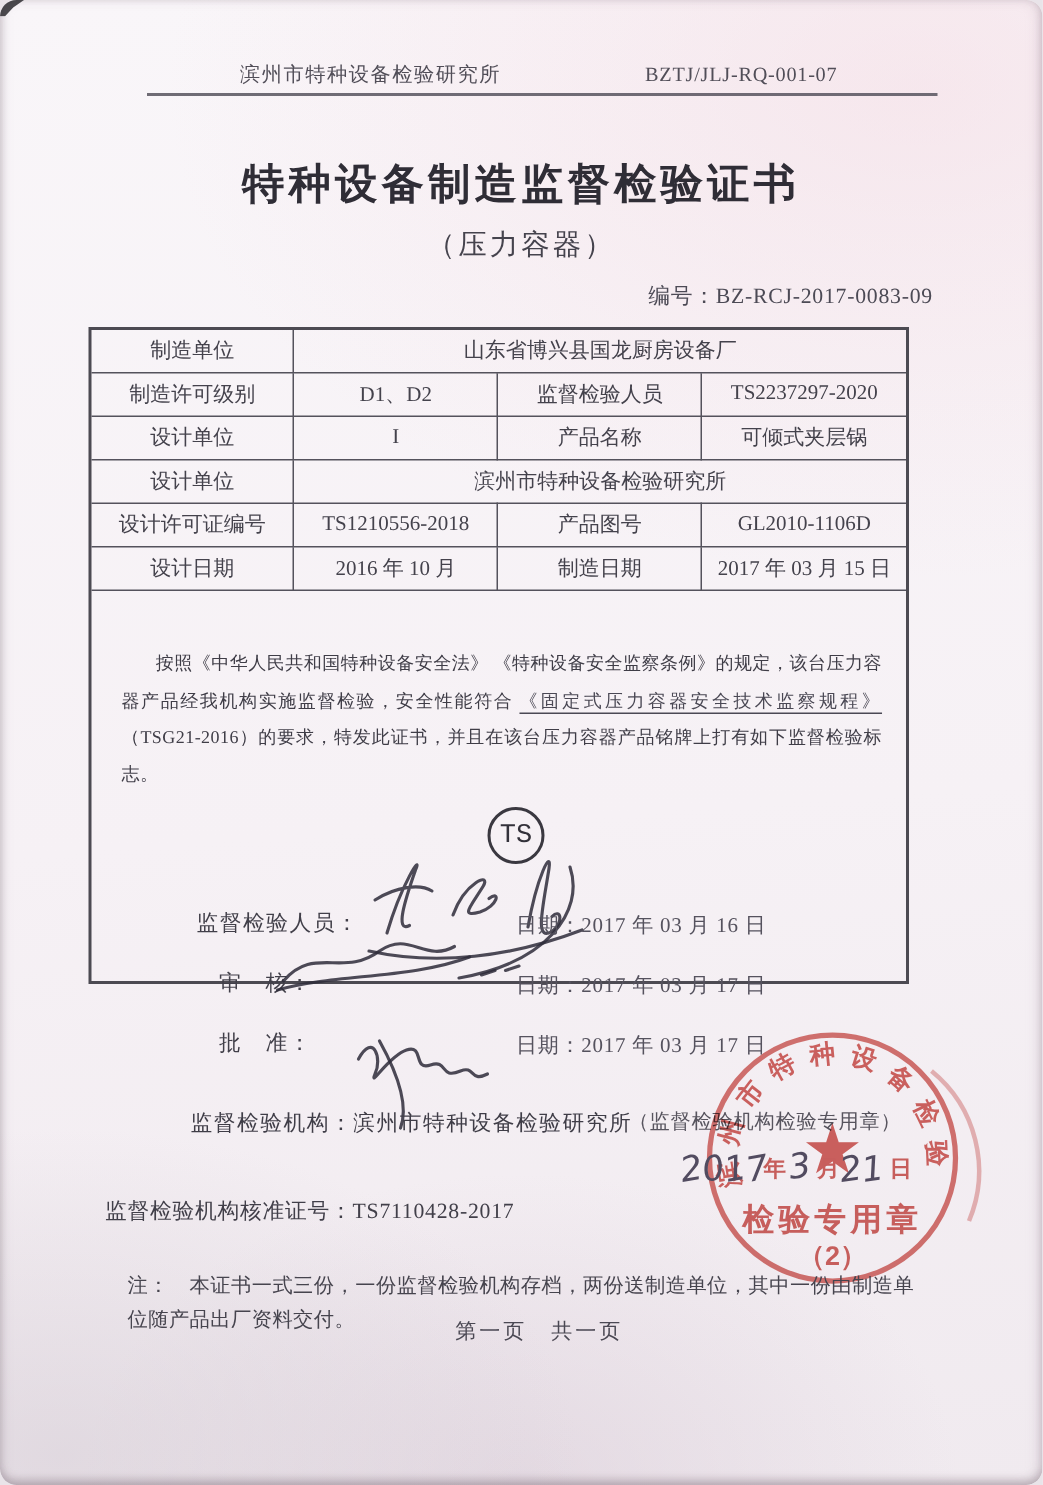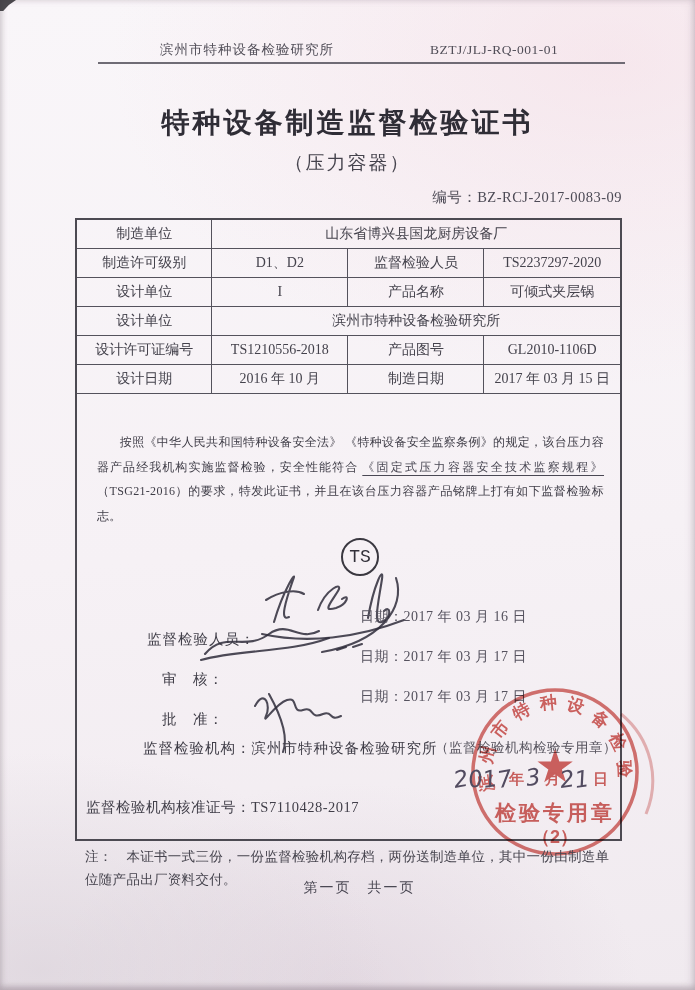--- a/index.html
+++ b/index.html
@@ -6,52 +6,53 @@
   .page{
     position:relative;width:695px;height:990px;overflow:hidden;
     font-family:"Liberation Serif","DejaVu Serif",serif;
     color:#403e48;
     background:
       radial-gradient(120% 55% at 88% 6%, rgba(242,208,218,.38), transparent 60%),
       radial-gradient(90% 40% at 6% 98%, rgba(205,195,205,.45), transparent 55%),
       radial-gradient(60% 30% at 50% 100%, rgba(214,200,212,.5), transparent 70%),
       linear-gradient(176deg,#f9f6f9 0%,#f6f1f5 55%,#f0eaef 100%);
     box-shadow: inset 0 -3px 6px rgba(105,88,100,.35), inset -4px 0 8px rgba(170,150,165,.18), inset 3px 0 6px rgba(200,190,200,.25);
+    border-radius: 11px;
   }
   .corner-mark{position:absolute;left:0;top:0;width:16px;height:11px;background:#2d2b30;
     clip-path:polygon(0 0,100% 0,55% 45%,20% 100%,0 100%);opacity:.85;}
   
   .hdr{position:absolute;top:41px;left:98px;width:527px;font-size:13.5px;color:#514e58;}
   .hdr-left{position:absolute;left:62px;top:0;letter-spacing:1px;}
   .hdr-right{position:absolute;left:332px;top:1px;font-family:"Liberation Serif",serif;letter-spacing:.5px;}
   .hdr-rule{position:absolute;top:62px;left:98px;width:527px;height:2px;background:#57545e;opacity:.85;}
   
   .title{position:absolute;top:104px;left:0;width:100%;text-align:center;
     font-family:Liberation Serif, serif;
     font-weight:bold;font-size:28px;letter-spacing:3px;color:#2f2d36;}
   .subtitle{position:absolute;top:150px;left:0;width:100%;text-align:center;font-size:19px;letter-spacing:2px;color:#45434d;}
   .certno{position:absolute;top:188px;left:0;width:622px;text-align:right;font-size:14.5px;color:#4c4a55;letter-spacing:.5px;}
   
-  .box{position:absolute;left:75px;top:218px;width:547px;height:623px;border:2px solid #4c4a52;box-sizing:border-box;}
+  .box{position:absolute;left:59px;top:218px;width:547px;height:438px;border:2px solid #4c4a52;box-sizing:border-box;}
   table.info{border-collapse:collapse;width:100%;table-layout:fixed;}
   table.info td{border:1px solid #54525c;height:28px;text-align:center;font-size:14px;color:#44424c;
     padding:0 2px;overflow:hidden;white-space:nowrap;}
   table.info tr td:first-child{border-left:none;}
   table.info tr td:last-child{border-right:none;}
   table.info tr:first-child td{border-top:none;}
   .c0{width:24%;}.c1{width:26.5%;}.c2{width:24.5%;}.c3{width:25%;}
   .faint{color:#8b8894;}
   
   .statement{position:absolute;left:20px;right:16px;top:210px;font-size:12px;line-height:2.06;
     color:#3f3d47;text-align:justify;text-indent:1.9em;letter-spacing:.3px;}
   .statement .uline{text-decoration:underline;text-underline-offset:4px;letter-spacing:1.5px;color:#4a4854;}
   .ts-circle{position:absolute;left:264px;top:318px;width:34px;height:34px;border:2px solid #3a3840;border-radius:50%;
     text-align:center;line-height:34px;font-size:18px;color:#33313a;font-family:Liberation Mono, monospace;}
   
-  .lab{position:absolute;font-size:14.5px;color:#413f49;letter-spacing:1px;white-space:nowrap;margin-top:24px;}
+  .lab{position:absolute;font-size:14.5px;color:#413f49;letter-spacing:1px;white-space:nowrap;}
   .date{position:absolute;font-size:14px;color:#55525e;letter-spacing:.5px;white-space:nowrap;}
   .sig{position:absolute;pointer-events:none;}
   .sig path{fill:none;stroke:#2e2b3a;stroke-width:2.1;stroke-linecap:round;opacity:.85;}
   .orgrow{position:absolute;top:519px;left:66px;font-size:14.5px;letter-spacing:1px;white-space:nowrap;color:#3f3d47;}
   .sealnote{position:absolute;top:519px;left:358px;font-size:13.5px;color:#57545e;letter-spacing:.5px;white-space:nowrap;}
   .approvalrow{position:absolute;top:578px;left:9px;font-size:14.5px;letter-spacing:.5px;color:#413f49;white-space:nowrap;}
   
   .stamp{position:absolute;left:455px;top:672px;width:200px;height:200px;mix-blend-mode:multiply;opacity:.85;}
   .stamp svg{overflow:visible;}
   .stamp .ring-txt{fill:#cc4b46;font-size:17px;font-weight:bold;font-family:"Liberation Sans",sans-serif;}
@@ -63,21 +64,21 @@
   .pageinfo{position:absolute;top:879px;left:0;width:695px;text-align:center;font-size:14px;letter-spacing:2px;color:#4a4853;padding-left:12px;}
 </style>
 </head>
 <body>
 
 <div class="page">
   <div class="corner-mark"></div>
 
   <div class="hdr">
     <span class="hdr-left">滨州市特种设备检验研究所</span>
-    <span class="hdr-right">BZTJ/JLJ-RQ-001-01</span>
+    <span class="hdr-right">BZTJ/JLJ-RQ-001-07</span>
   </div>
   <div class="hdr-rule"></div>
 
   <div class="title">特种设备制造监督检验证书</div>
   <div class="subtitle">（压力容器）</div>
   <div class="certno">编号：BZ-RCJ-2017-0083-09</div>
 
   <div class="box">
 
     <table class="info">

